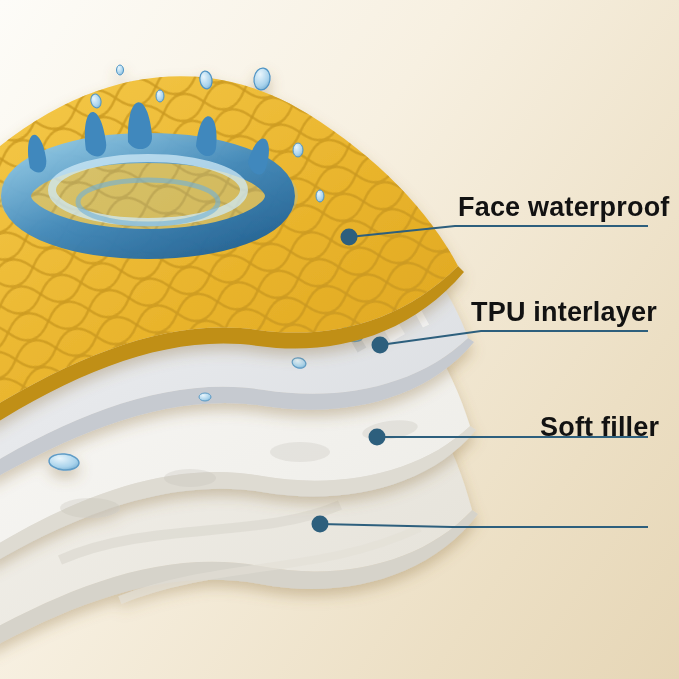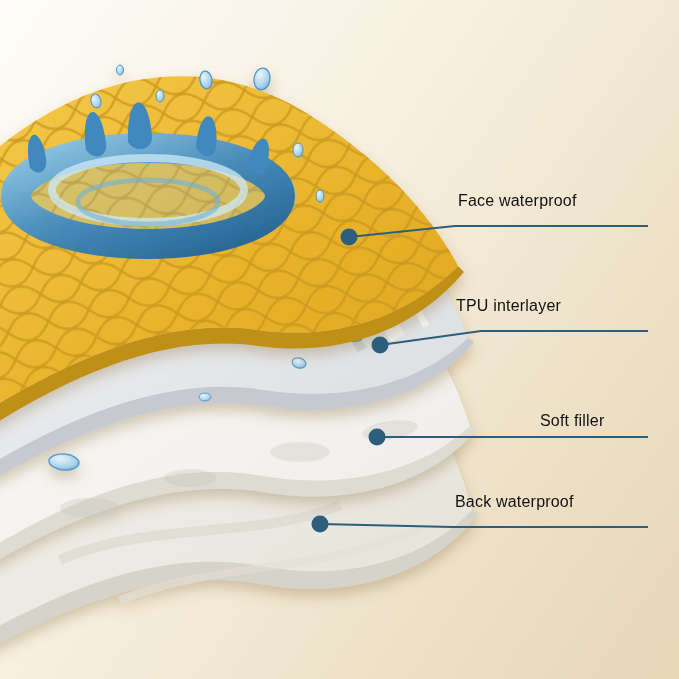--- a/index.html
+++ b/index.html
@@ -6,27 +6,28 @@
   .stage{
     position:relative;
     width:679px;height:679px;
     overflow:hidden;
     background:linear-gradient(125deg,#fdfcf8 0%,#f7f0e1 40%,#ecdfc4 78%,#e6d6b6 100%);
     font-family:"Liberation Sans",sans-serif;
   }
   .stage svg{position:absolute;left:0;top:0;}
   .label{
     position:absolute;
-    font-size:16px;
+    font-size:27px;
     color:#121212;
     letter-spacing:.2px;
     white-space:nowrap;
+    font-weight:bold;
   }
   .label-face  {left:458px;top:192px;}
-  .label-tpu   {left:456px;top:297px;}
+  .label-tpu   {left:471px;top:297px;}
   .label-filler{left:540px;top:412px;}
   .label-back  {left:455px;top:493px;}
 </style>
 </head>
 <body>
 
 <div class="stage">
 
   <svg width="679" height="679" viewBox="0 0 679 679">
     <defs>
@@ -136,15 +137,14 @@
       <circle cx="349" cy="237" r="8.5" stroke="none" fill="#2d5f7d"></circle>
       <circle cx="380" cy="345" r="8.5" stroke="none" fill="#2d5f7d"></circle>
       <circle cx="377" cy="437" r="8.5" stroke="none" fill="#2d5f7d"></circle>
       <circle cx="320" cy="524" r="8.5" stroke="none" fill="#2d5f7d"></circle>
     </g>
   </svg>
 
   <div class="label label-face">Face waterproof</div>
   <div class="label label-tpu">TPU interlayer</div>
   <div class="label label-filler">Soft filler</div>
-  <div class="label label-back">Back waterproof</div>
 
 </div>
 
 </body></html>

